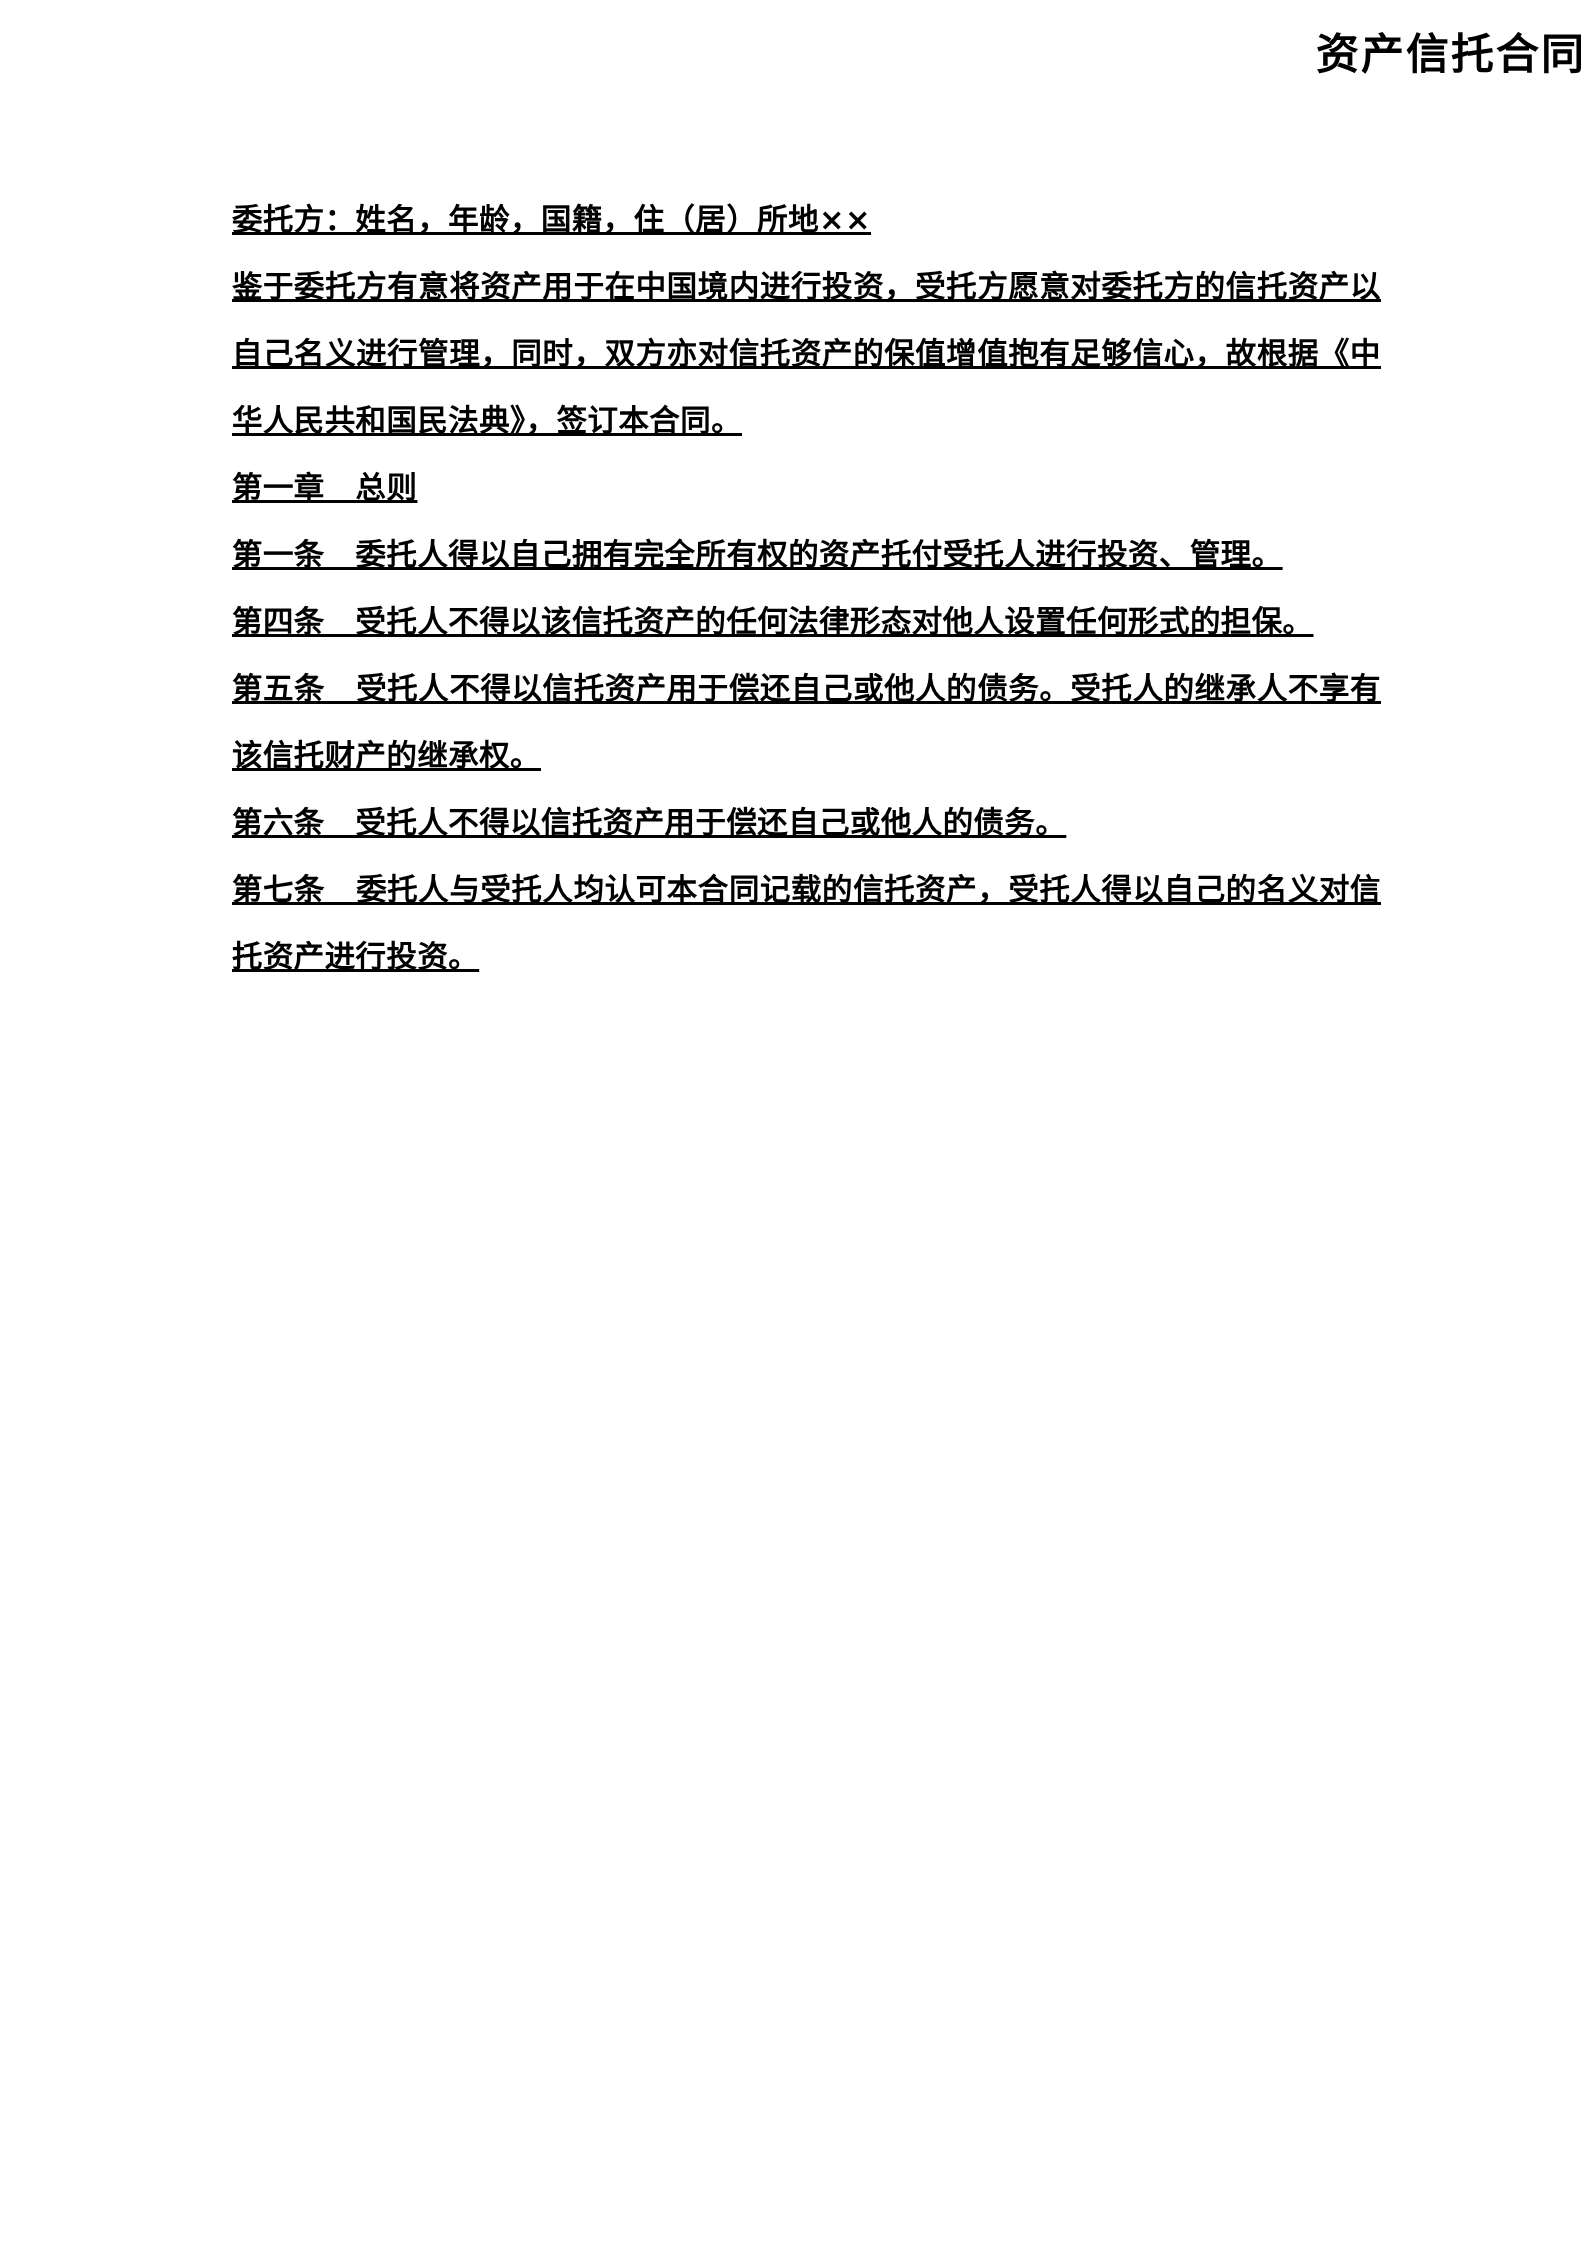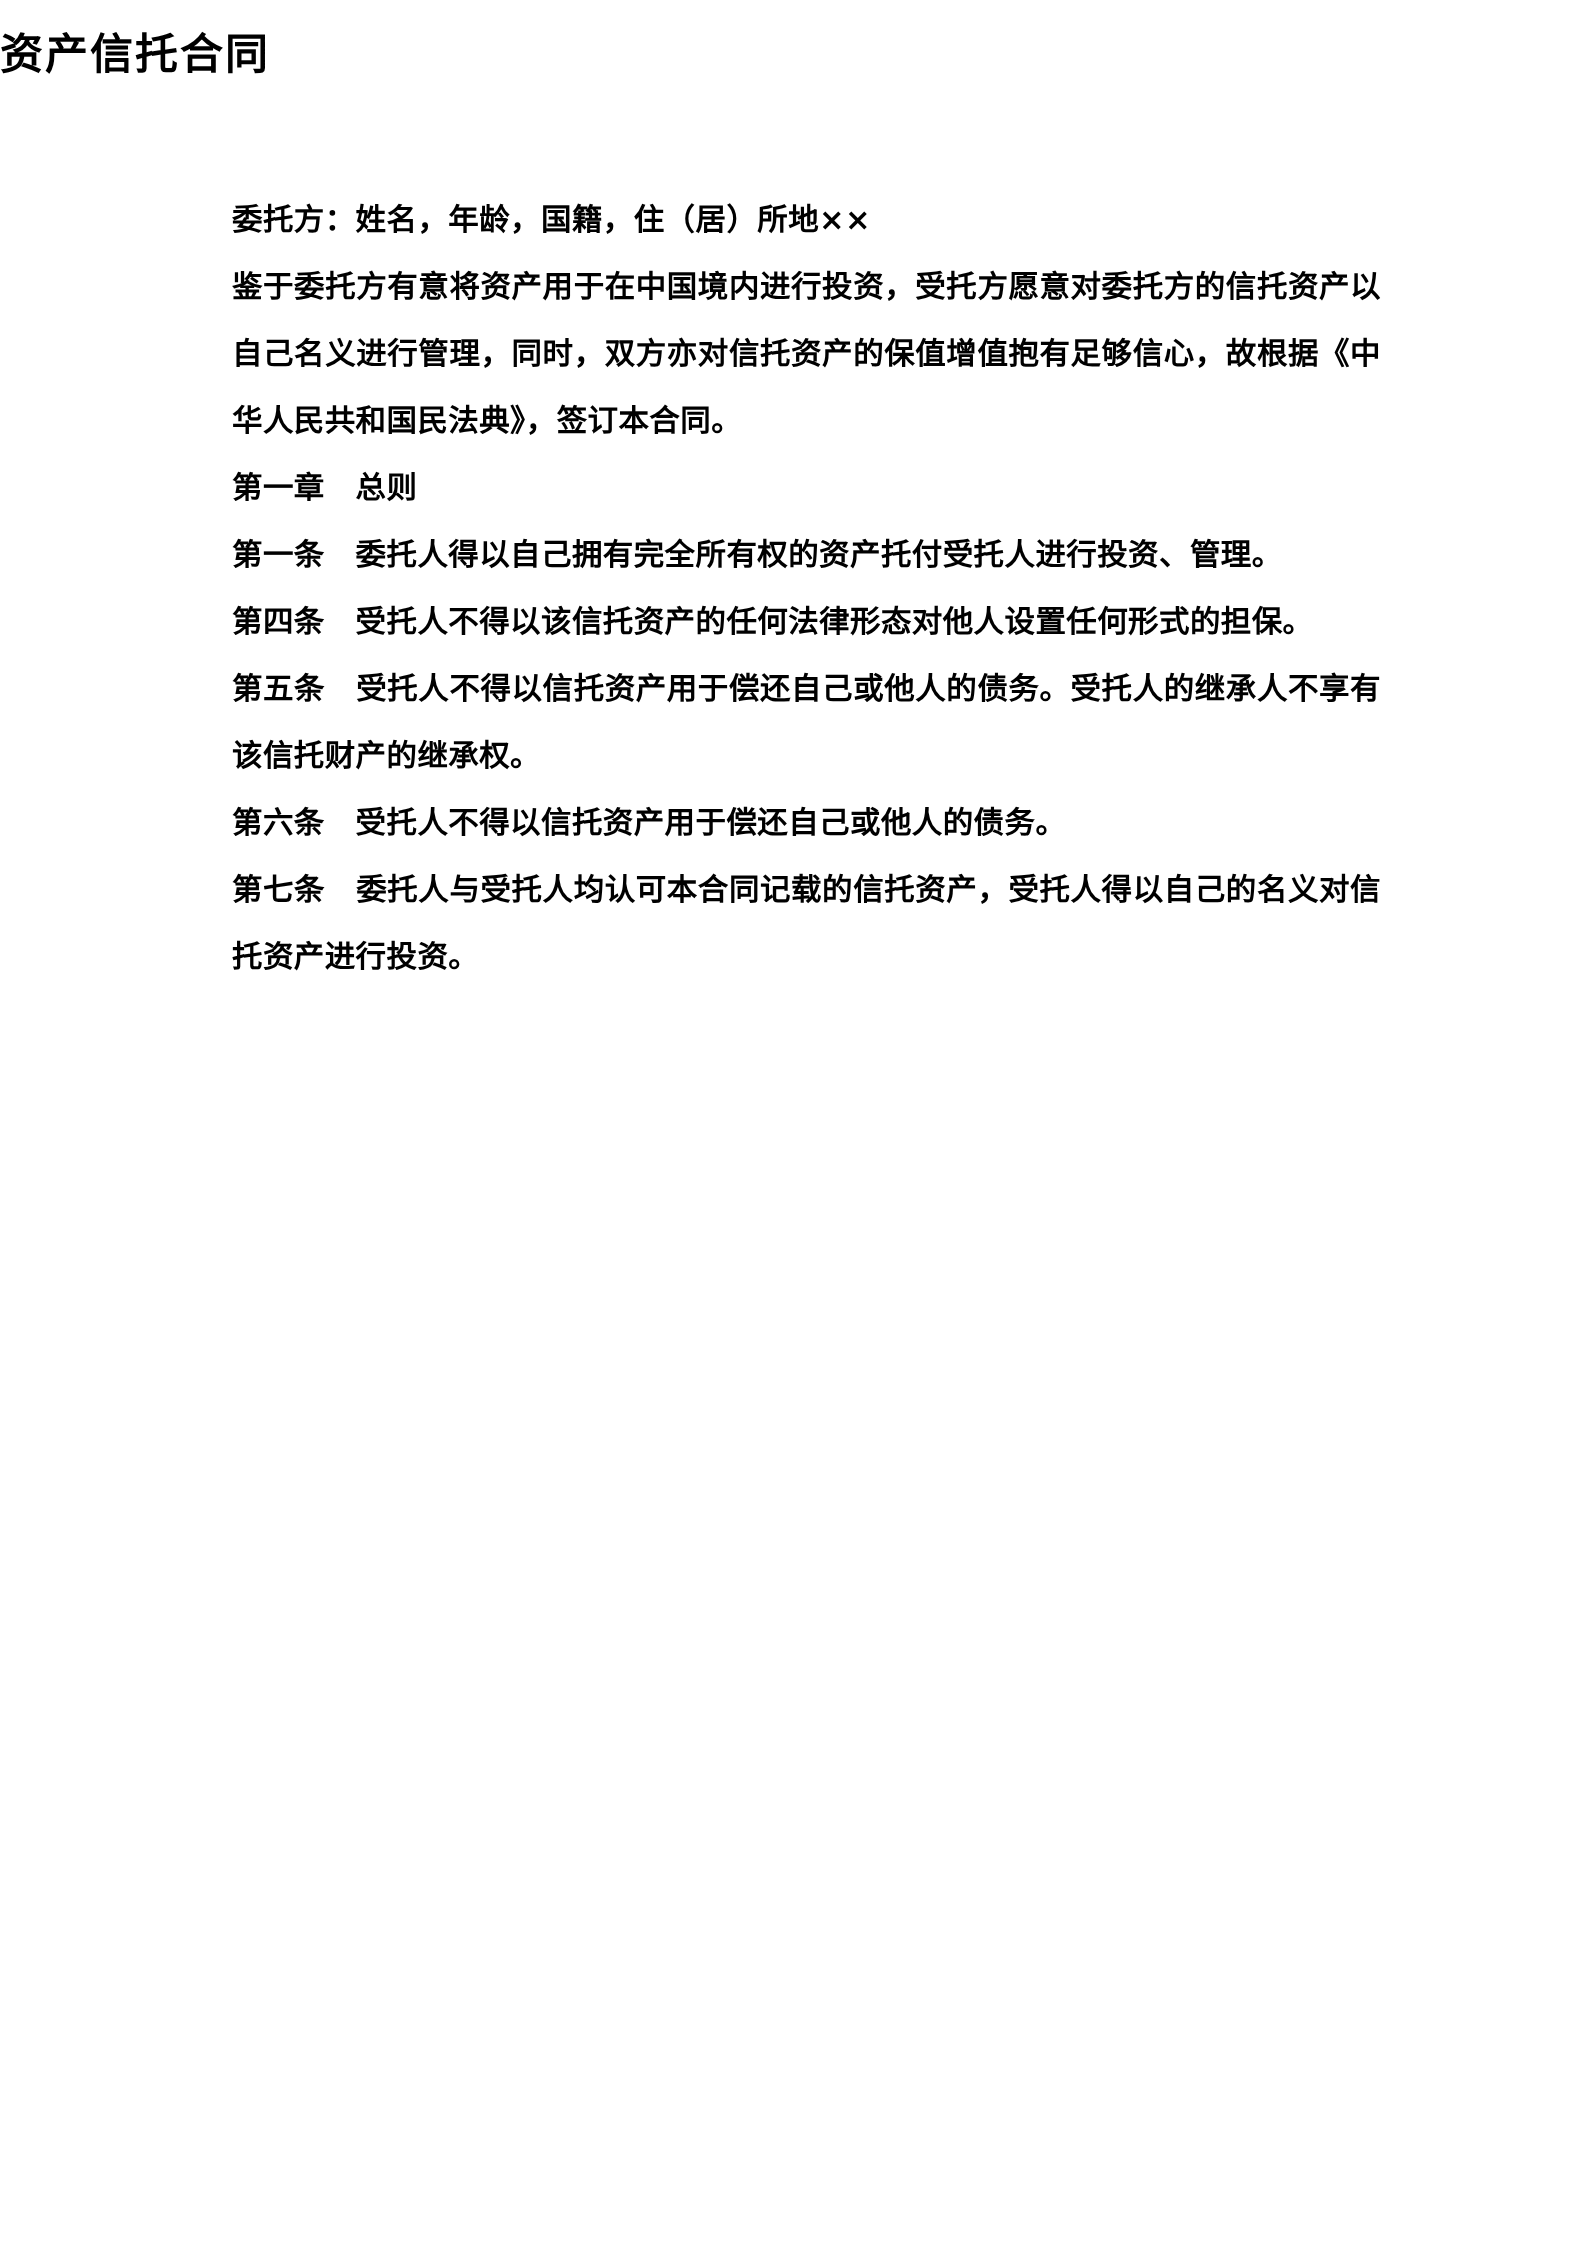--- a/index.html
+++ b/index.html
@@ -16,40 +16,41 @@
   }
   .page {
     position: relative;
     width: 1586px;
     height: 2244px;
     box-sizing: border-box;
     padding: 0;
     overflow: hidden;
   }
   .doc-title {
-    text-align: left;
+    text-align: right;
     font-size: 43px;
     font-weight: bold;
     letter-spacing: 2px;
     margin-bottom: 0;
     line-height: 1.2;
   }
   .body-block {
     margin-top: 106px;
     padding-left: 232px;
     padding-right: 205px;
   }
   .para {
     font-size: 30.5px;
     font-weight: bold;
     line-height: 67px;
     text-align: justify;
     text-justify: inter-ideograph;
     margin: 0;
     letter-spacing: 0.4px;
+    text-decoration: underline;
   }
 </style>
 </head>
 <body>
 
 <div class="page">
 
   <h1 class="doc-title">资产信托合同</h1>
 
   <div class="body-block">

